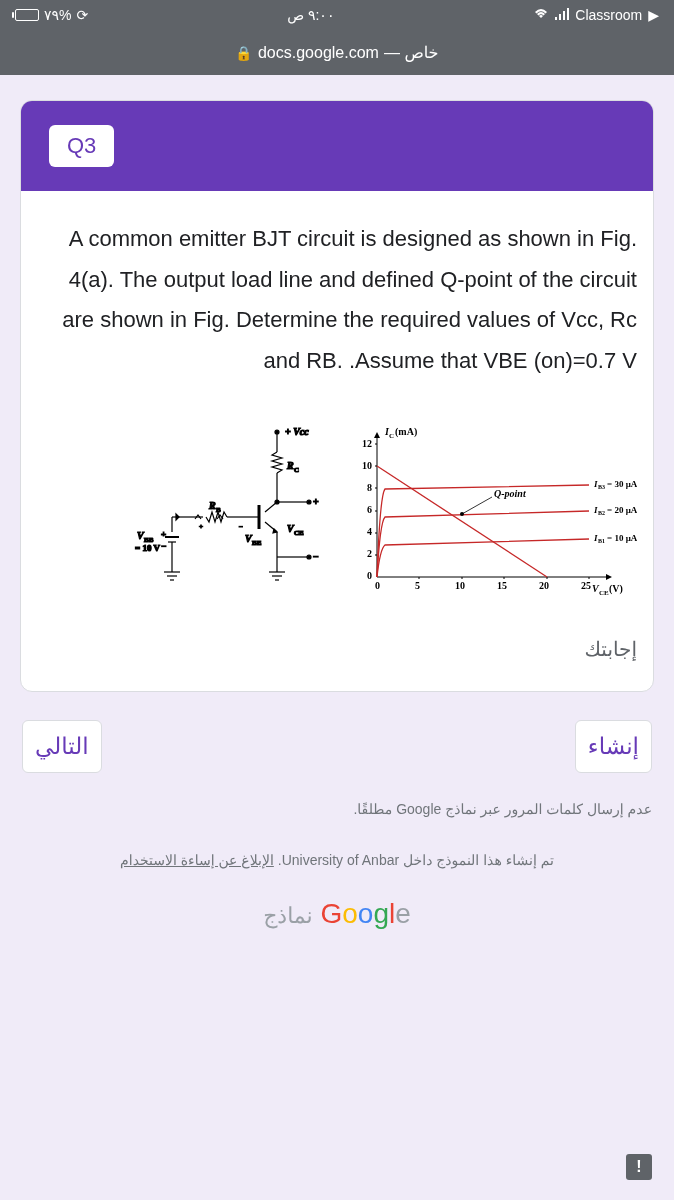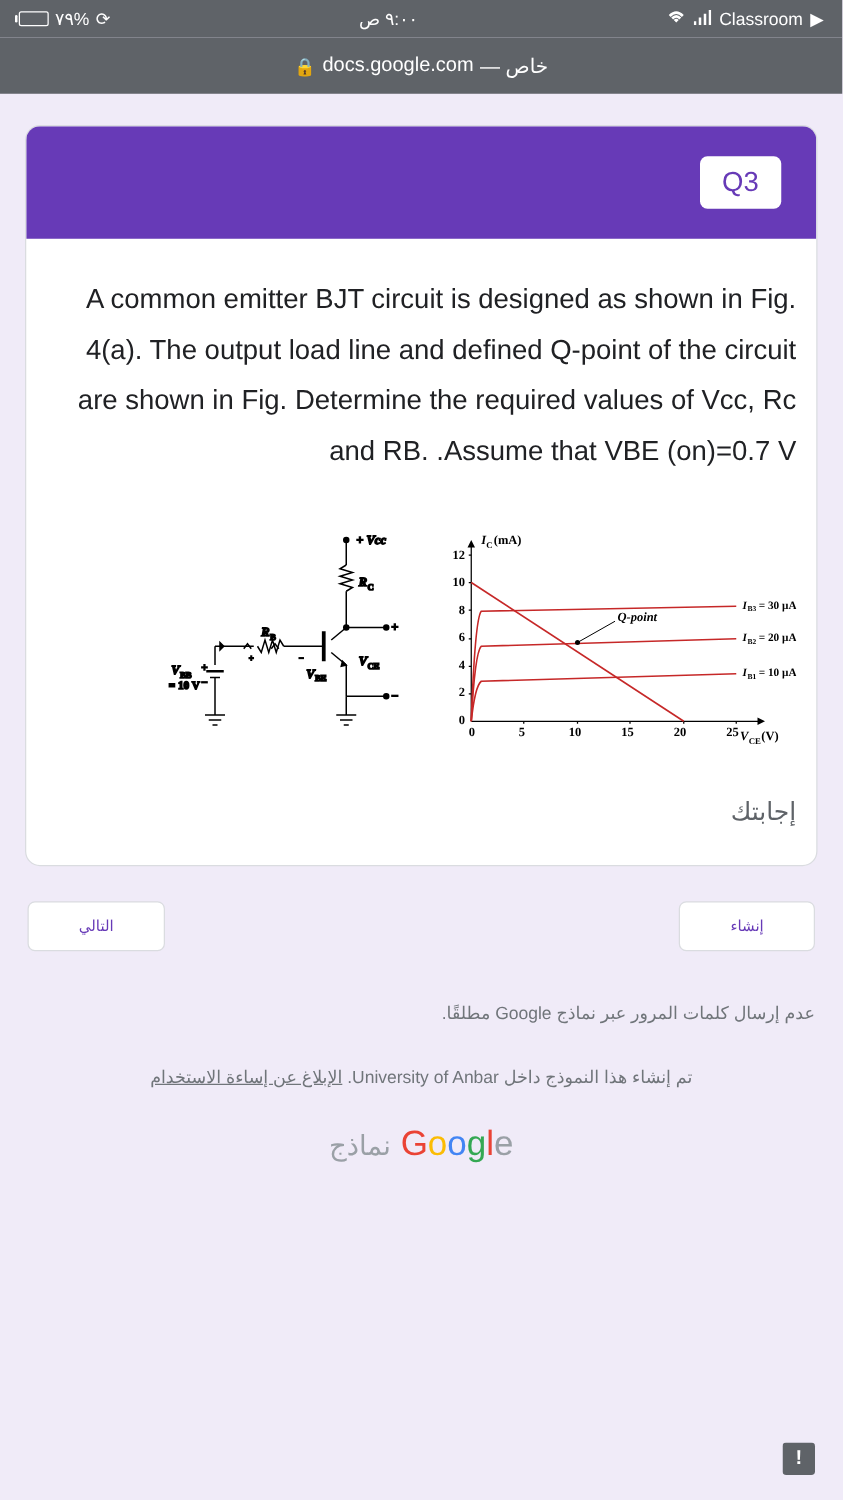--- a/index.html
+++ b/index.html
@@ -6,33 +6,33 @@
 body{width:674px;height:1200px;background:#f0ebf8;font-family:Arial,sans-serif;overflow:hidden;}
 .status-bar{height:30px;background:#5f6368;color:#fff;display:flex;align-items:center;justify-content:space-between;padding:0 15px;font-size:14px;}
 .sb-left{display:flex;align-items:center;gap:5px;}
 .sb-center{flex:1;text-align:center;}
 .sb-right{display:flex;align-items:center;gap:6px;}
 .battery{width:24px;height:12px;border:1.5px solid #fff;border-radius:2px;position:relative;}
 .battery::after{content:"";position:absolute;left:-4px;top:2px;width:2px;height:6px;background:#fff;border-radius:1px;}
 .url-bar{height:45px;background:#5f6368;color:#fff;display:flex;align-items:center;justify-content:center;font-size:16px;gap:5px;}
 .lock{font-size:14px;}
 .card{margin:25px 20px 0 20px;background:#fff;border-radius:12px;border:1px solid #dadce0;overflow:hidden;}
-.card-header{background:#673ab7;color:#fff;padding:24px 28px;text-align:right;}
+.card-header{background:#673ab7;color:#fff;padding:24px 28px;text-align:left;}
 .q-label{background:#fff;color:#673ab7;border-radius:6px;padding:8px 18px;font-size:22px;font-weight:500;display:inline-block;}
 .card-body{padding:28px 16px 30px 30px;}
 .question{font-size:22px;line-height:1.85;color:#202124;text-align:right;direction:ltr;font-family:Arial,sans-serif;}
 .figures{display:flex;justify-content:flex-end;margin-top:35px;font-weight:bold;}
 .circuit-svg{width:220px;height:180px;}
 .graph-svg{width:300px;height:180px;}
 .answer-label{text-align:right;color:#5f6368;font-size:20px;margin-top:40px;}
 .buttons{display:flex;justify-content:space-between;margin:28px 22px 0 22px;direction:rtl;}
-.btn{background:#fff;border:1px solid #dadce0;border-radius:6px;padding:12px 40px;font-size:12px;color:#673ab7;cursor:pointer;}
+.btn{background:#fff;border:1px solid #dadce0;border-radius:6px;padding:12px 12px;font-size:23px;color:#673ab7;cursor:pointer;}
 .btn.back{color:#673ab7;}
 .btn.next{color:#673ab7;}
-.footer-text{text-align:right;margin:41px 22px 0 22px;font-size:14px;color:#70757a;direction:rtl;}
+.footer-text{text-align:right;margin:28px 22px 0 22px;font-size:14px;color:#70757a;direction:rtl;}
 .footer-text2{text-align:center;margin:32px 22px 0 22px;font-size:14px;color:#70757a;direction:rtl;line-height:1.7;}
 .footer-text2 a{color:#70757a;text-decoration:underline;}
 .google-logo{text-align:center;margin-top:25px;font-size:28px;color:#9aa0a6;font-family:Arial,sans-serif;}
 .google-logo span:nth-child(1){color:#4285f4}
 .google-logo span:nth-child(2){color:#ea4335}
 .google-logo span:nth-child(3){color:#fbbc04}
 .google-logo span:nth-child(4){color:#4285f4}
 .google-logo span:nth-child(5){color:#34a853}
 .google-logo span:nth-child(6){color:#ea4335}
 .wifi{display:inline-block;}

